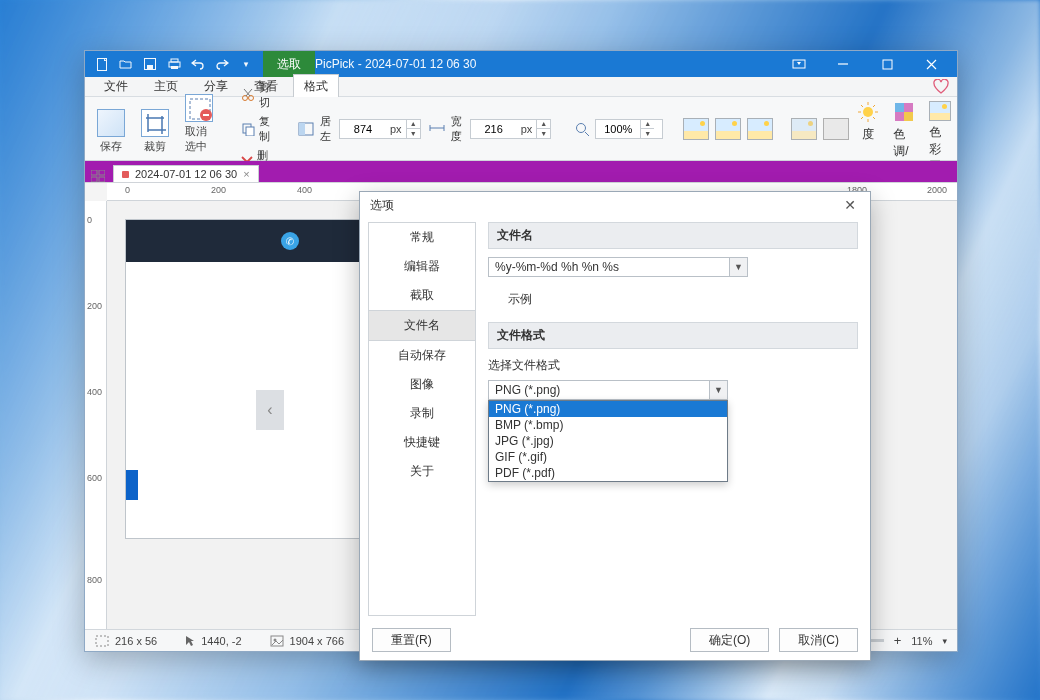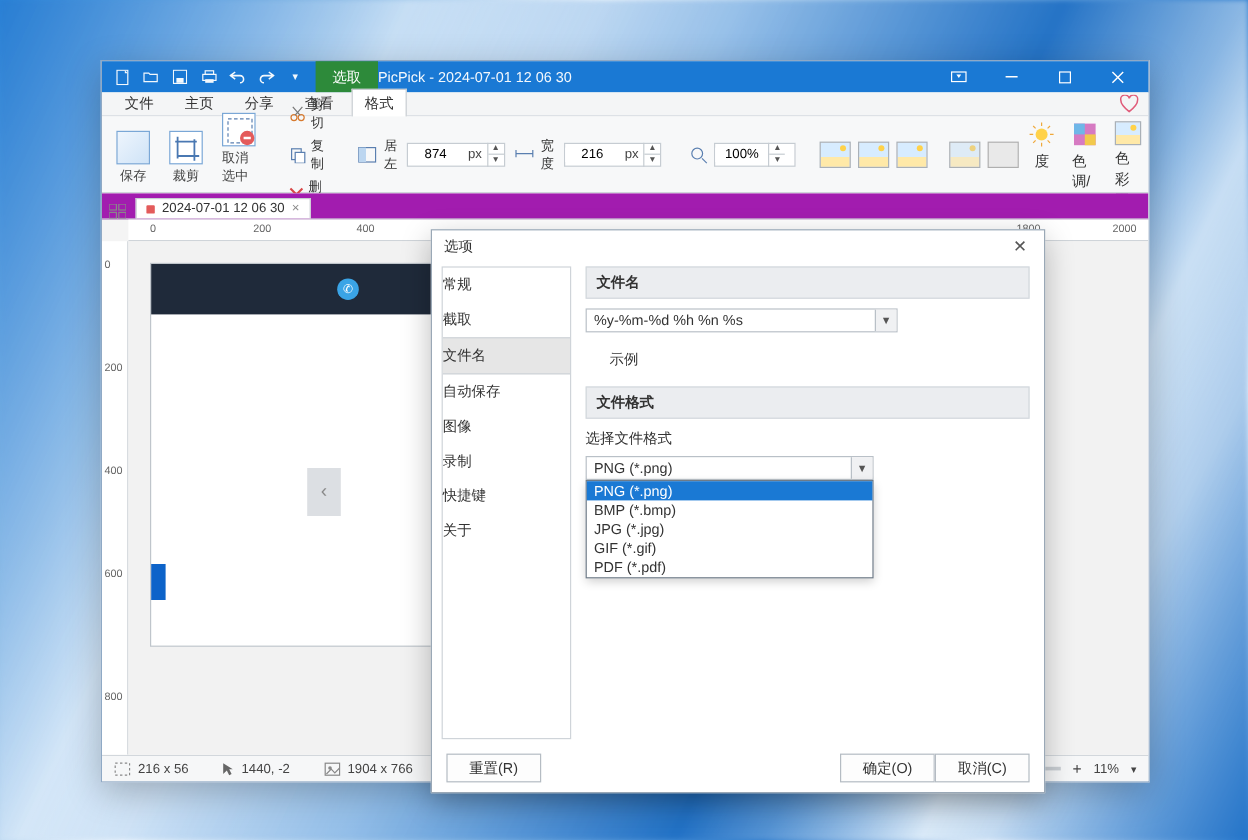--- a/index.html
+++ b/index.html
@@ -54,33 +54,33 @@
 .statusbar .grp { display:flex; align-items:center; gap:6px;}
 .zoom { margin-left:auto; display:flex; align-items:center; gap:10px;}
 .zoom .track { width:80px; height:3px; background:#c9ced3; position:relative;}
 .zoom .knob { position:absolute; left:38px; top:-4px; width:8px; height:11px; background:#6f7a85; border-radius:2px;}
 
 .dialog { position:absolute; left:274px; top:140px; width:512px; height:470px; background:#fff; border:1px solid #9aa8b6; box-shadow:0 8px 24px rgba(0,0,0,0.28);}
 .dlg-title { height:26px; display:flex; align-items:center; padding:0 10px; font-size:12px; color:#333;}
 .dlg-title .close { margin-left:auto; width:20px; height:20px; display:flex; align-items:center; justify-content:center; color:#555; font-size:14px;}
 .dlg-body { display:flex; height:calc(100% - 26px - 40px);}
 .dlg-side { width:108px; border:1px solid #cfd4d9; margin:4px 0 4px 8px; background:#fff;}
-.dlg-side div { padding:6px 0; font-size:12px; color:#333;}
+.dlg-side div { padding:6px 0; text-align:center; font-size:12px; color:#333;}
 .dlg-side div.sel { background:#e6e6e6; border-top:1px solid #cfd4d9; border-bottom:1px solid #cfd4d9;}
 .dlg-main { flex:1; padding:4px 12px 4px 12px; overflow:hidden;}
 .section-h { background:#ebedf0; border:1px solid #d3d8dd; padding:4px 8px; font-size:12px; font-weight:600; color:#333; margin-bottom:8px;}
 .desc { font-size:12px; color:#333; margin-bottom:6px;}
 .combo { position:relative; height:20px; border:1px solid #b9c0c7; background:#fff; display:flex; align-items:center; padding:0 6px; font-size:12px; color:#333;}
 .combo .arr { position:absolute; right:0; top:0; width:18px; height:100%; border-left:1px solid #b9c0c7; background:#f0f1f3; display:flex; align-items:center; justify-content:center; font-size:9px; color:#555;}
 .example { display:flex; gap:20px; font-size:12px; color:#333; margin:14px 0 14px 20px;align-items:flex-end;}
 .example .lines div { line-height:1.6;}
 .dropdown { position:absolute; border:1px solid #6e7b88; background:#fff; box-shadow:0 3px 8px rgba(0,0,0,0.2); font-size:12px;}
 .dropdown div { padding:1px 6px;}
 .dropdown div.hl { background:#1a79d4; color:#fff;}
-.dlg-foot { height:40px; display:flex; align-items:center; padding:0 12px; }
+.dlg-foot { height:40px; display:flex; align-items:center; padding:0 12px; gap:10px;}
 .btn { height:24px; padding:0 18px; border:1px solid #b5bcc3; background:#fdfdfd; font-size:12px; color:#333; display:flex; align-items:center;}
 .dlg-foot .spacer { flex:1;}
 svg { display:block;}
 </style>
 </head>
 <body>
 <div class="bgblur"></div>
 
 <div class="app">
 
@@ -393,20 +393,21 @@
   </div>
 
   <div class="dialog">
     <div class="dlg-title">
       <span>选项</span>
       <div class="close">✕</div>
     </div>
     <div class="dlg-body">
       <div class="dlg-side">
         <div>常规</div>
+        <div>编辑器</div>
         <div>截取</div>
         <div class="sel">文件名</div>
         <div>自动保存</div>
         <div>图像</div>
         <div>录制</div>
         <div>快捷键</div>
         <div>关于</div>
       </div>
       <div class="dlg-main">
         <div class="section-h">文件名</div>

